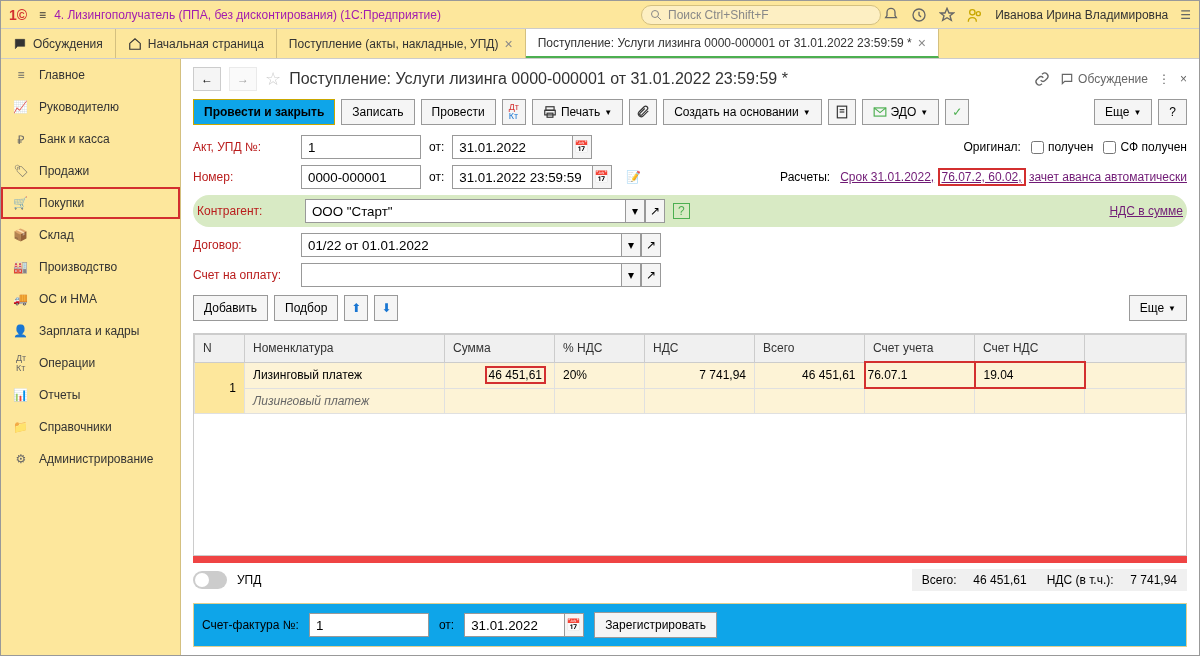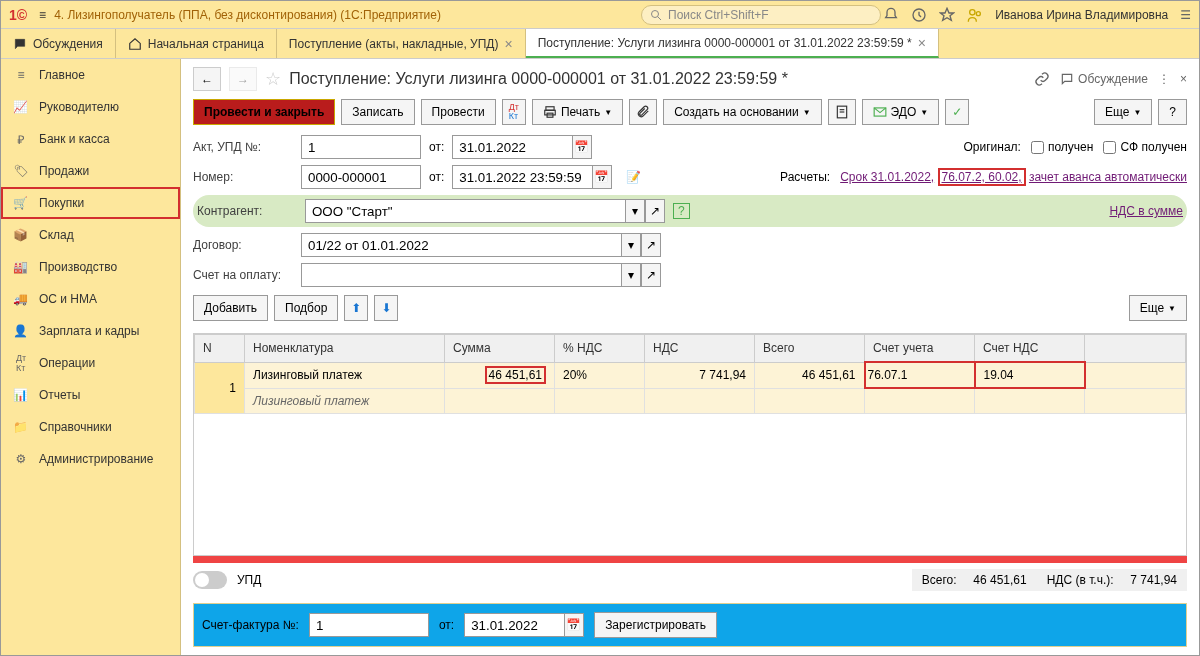--- a/index.html
+++ b/index.html
@@ -1,45 +1,45 @@
 <!DOCTYPE html>
 <html><head>
 <meta charset="utf-8">
 <style>
 * { box-sizing: border-box; margin: 0; padding: 0; font-family: Arial, sans-serif; }
 body { font-size: 12px; background: #fff; border: 1px solid #999; width: 1200px; height: 656px; overflow: hidden; }
 .titlebar { background: #fde79c; height: 28px; display: flex; align-items: center; padding: 0 8px; border-bottom: 1px solid #ccc; }
 .logo { color: #d32f2f; font-weight: bold; font-size: 14px; margin-right: 4px; }
 .burger { margin: 0 8px; color: #333; cursor: pointer; }
-.title-text { flex: 0 0 auto; color: #a16207; }
+.title-text { flex: 0 0 auto; color: #a21caf; }
 .search-box { margin-left: 200px; background: #fdefc3; border: 1px solid #d4c080; border-radius: 10px; padding: 2px 8px; width: 240px; color: #888; display: flex; align-items: center; gap: 6px; }
 .titlebar-right { margin-left: auto; display: flex; align-items: center; gap: 12px; color: #666; }
 .titlebar-right svg { cursor: pointer; }
 .user-name { color: #333; }
 .tabs { background: #fde79c; height: 30px; display: flex; align-items: stretch; border-bottom: 1px solid #ccc; }
 .tab { display: flex; align-items: center; padding: 0 12px; border-right: 1px solid #d4c080; gap: 6px; cursor: pointer; color: #333; }
 .tab.active { background: #fff; border-bottom: 2px solid #4caf50; }
 .tab-close { color: #888; font-size: 14px; cursor: pointer; }
 .main { display: flex; height: 596px; }
 .sidebar { width: 180px; background: #fde79c; border-right: 1px solid #d4c080; }
 .sidebar-item { display: flex; align-items: center; padding: 8px 12px; gap: 10px; cursor: pointer; color: #333; }
 .sidebar-item.highlighted { border: 2px solid #d32f2f; padding: 6px 10px; }
 .sidebar-icon { width: 16px; height: 16px; display: flex; align-items: center; justify-content: center; color: #666; }
 .content { flex: 1; padding: 8px 12px; overflow: hidden; display: flex; flex-direction: column; }
 .doc-header { display: flex; align-items: center; gap: 8px; margin-bottom: 8px; }
 .nav-btn { border: 1px solid #ccc; background: #f5f5f5; width: 28px; height: 24px; display: flex; align-items: center; justify-content: center; cursor: pointer; }
 .doc-title { font-size: 16px; color: #333; }
 .header-right { margin-left: auto; display: flex; gap: 10px; align-items: center; color: #666; }
 .toolbar { display: flex; align-items: center; gap: 6px; margin-bottom: 10px; flex-wrap: wrap; }
 .btn { border: 1px solid #999; background: #f5f5f5; padding: 4px 10px; cursor: pointer; display: flex; align-items: center; gap: 4px; height: 26px; }
-.btn.primary { background: #b91c1c; border-color: #c9a700; font-weight: bold; }
+.btn.primary { background: #0ea5e9; border-color: #c9a700; font-weight: bold; }
 .btn.icon-only { padding: 4px 6px; }
 .form-rows { display: flex; flex-direction: column; gap: 6px; margin-bottom: 8px; }
 .form-row { display: flex; align-items: center; gap: 8px; }
-.label { width: 100px; color: #404040; }
+.label { width: 100px; color: #b91c1c; }
 .input { border: 1px solid #999; padding: 3px 6px; background: #fff; height: 24px; }
 .input-group { display: flex; }
 .input-group .input { border-right: none; }
 .input-group .ig-btn { border: 1px solid #999; background: #f5f5f5; width: 20px; display: flex; align-items: center; justify-content: center; cursor: pointer; }
 .row-right { margin-left: auto; display: flex; gap: 10px; align-items: center; }
 .checkbox-wrap { display: flex; align-items: center; gap: 4px; }
 .link { color: #701a75; text-decoration: underline; cursor: pointer; }
 .highlight-box { border: 2px solid #d32f2f; padding: 0 2px; }
 .kontragent-row { background: #d8eac4; padding: 4px; border-radius: 16px; }
 .table-toolbar { display: flex; gap: 6px; margin-bottom: 12px; }

